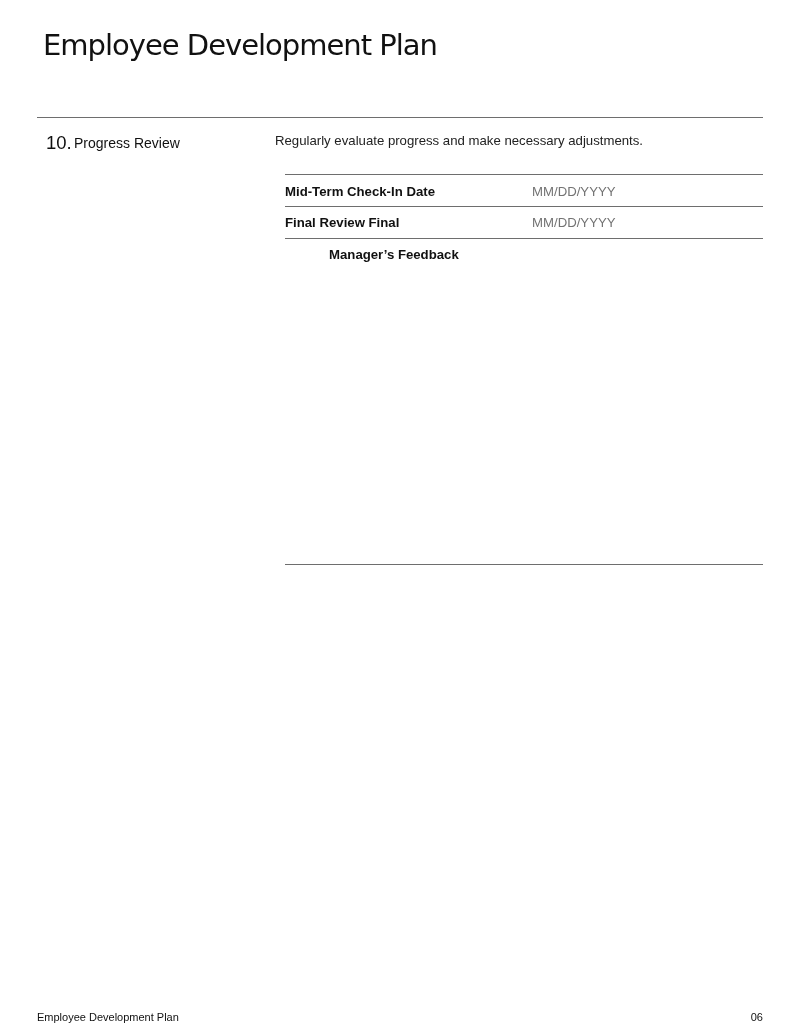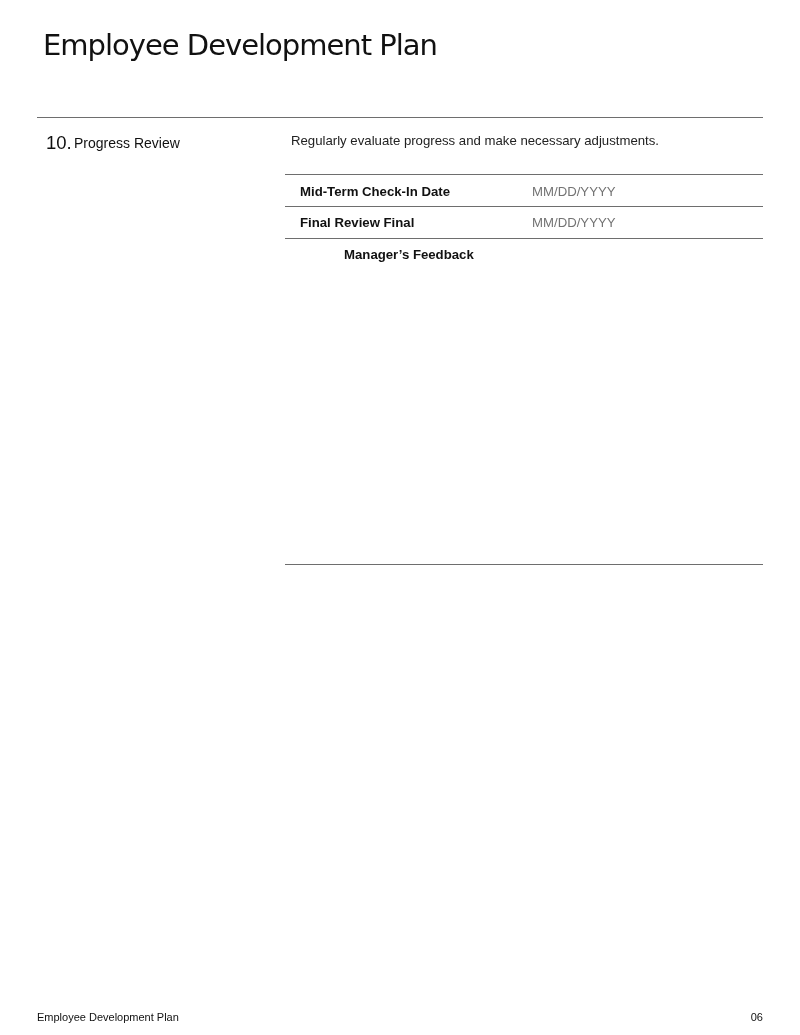--- a/index.html
+++ b/index.html
@@ -1,22 +1,22 @@
 <!DOCTYPE html>
 <html><head>
 <meta charset="utf-8">
 <style>
   html, body { margin:0; padding:0; }
   body { width:800px; height:1035px; background:#ffffff; position:relative; font-family:"Liberation Sans", sans-serif; color:#111111; overflow:hidden; }
   .title { position:absolute; left:43px; top:28px; font-family:"DejaVu Sans", sans-serif; font-size:29px; font-weight:500; letter-spacing:-1px; color:#111; margin:0; }
   .rule { position:absolute; height:0; border-top:1.3px solid #6e6e6e; }
   .sec-num { position:absolute; left:38px; top:132px; font-size:18.5px; color:#111;margin-left:8px; }
   .sec-title { position:absolute; left:74px; top:132px; font-size:14px; line-height:23px; color:#111; width:180px; }
-  .desc { position:absolute; left:291px; top:133px; font-size:13.2px; color:#222;text-align:center; }
-  .field-label { position:absolute; left:300px; font-size:13.2px; font-weight:bold; color:#111; }
+  .desc { position:absolute; left:275px; top:133px; font-size:13.2px; color:#222;text-align:center; }
+  .field-label { position:absolute; left:285px; font-size:13.2px; font-weight:bold; color:#111; }
   .field-value { position:absolute; left:532px; font-size:13.2px; color:#737373; }
   .feedback-area { position:absolute; left:285px; top:262px; width:478px; height:296px; border:none; background:transparent; resize:none; outline:none; }
   .footer-left { position:absolute; left:37px; top:1011px; font-size:11px; color:#111; }
   .footer-right { position:absolute; right:37px; top:1011px; font-size:11px; color:#111;padding-left:12px; }
 </style>
 </head>
 <body>
 
 <h1 class="title">Employee Development Plan</h1>
 

